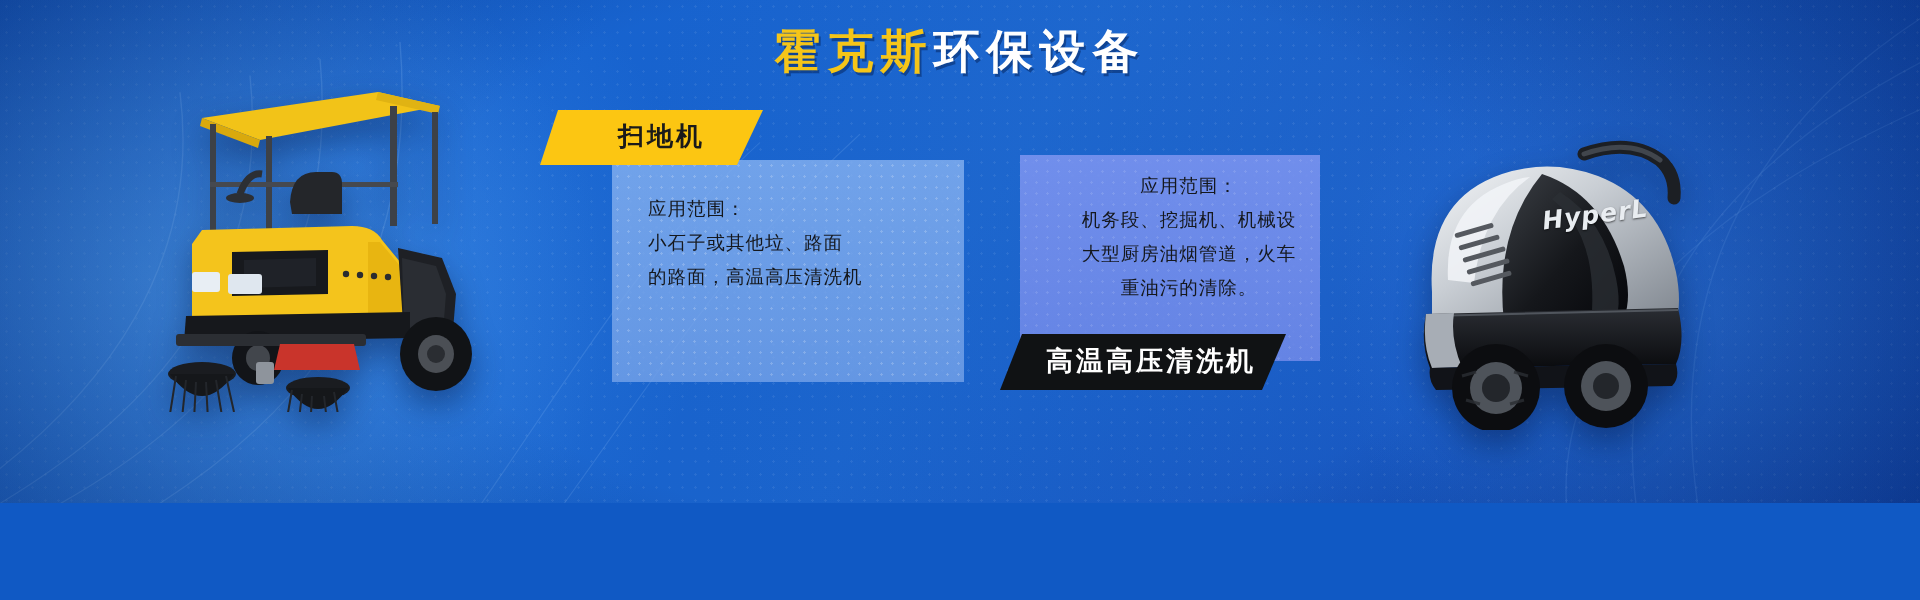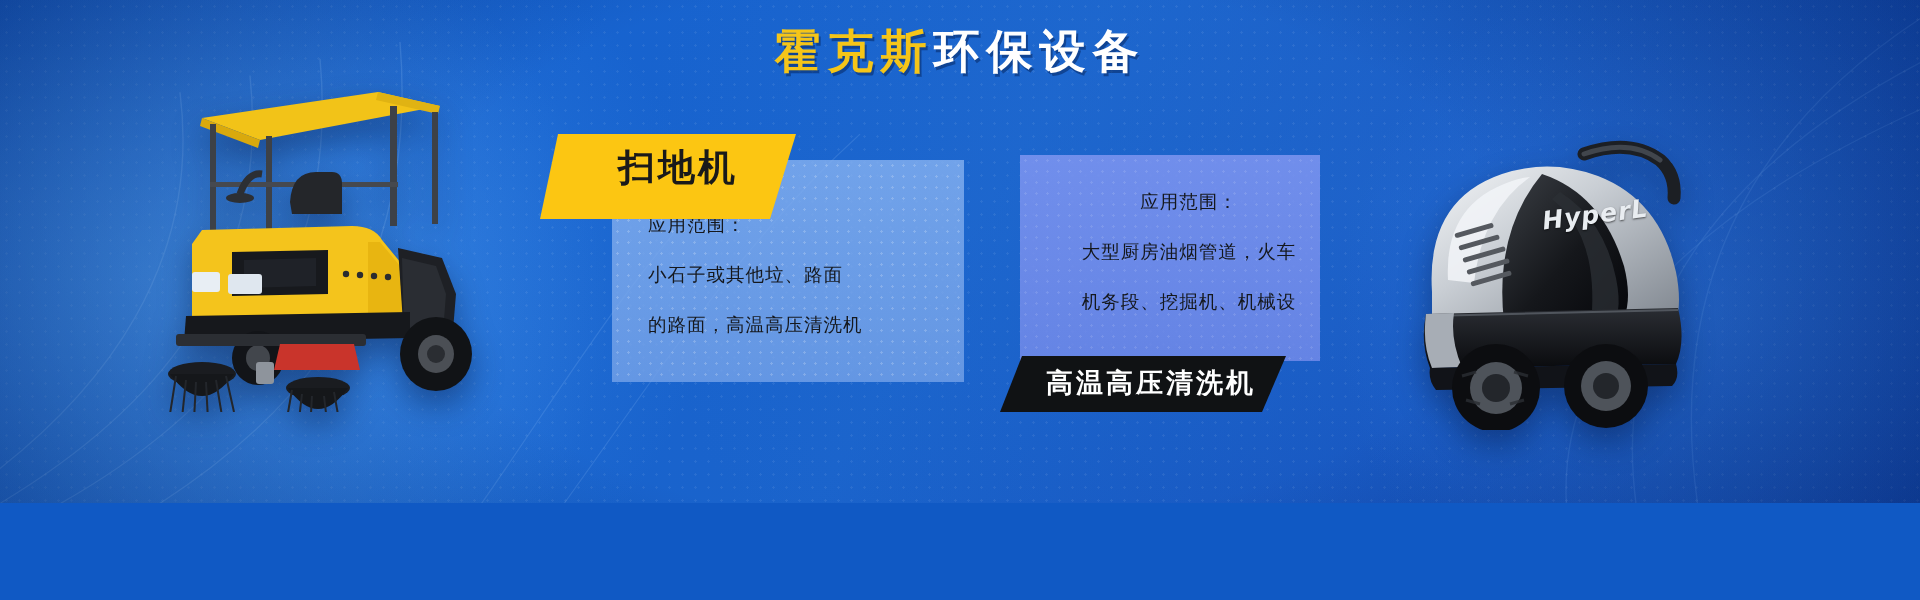--- a/index.html
+++ b/index.html
@@ -71,39 +71,37 @@
     background-image:radial-gradient(rgba(255,255,255,0.22) 1.1px, transparent 1.3px);
     background-size:11px 11px; opacity:.5; pointer-events:none;
   }
 
   .ptext {
     position:relative; z-index:3;
     color:#15181d; font-size:18.5px; line-height:34px; letter-spacing:1px;
   }
   .panel-left .ptext { padding:32px 0 0 36px; }
   .panel-right .ptext { padding:14px 0 0 0; text-align:left; padding-left:24px; }
-  .ptext .lead { display:block;margin-top:16px; }
+  .ptext .lead { display:block; }
   .panel-right .lead { text-align:center; padding-left:14px; }
 
   
   .tag-sweeper {
     position:absolute; left:540px; top:110px; z-index:22;
     background:#fcc612; color:#1a1a1a;
-    font-size:37px; font-weight:bold; letter-spacing:3px;
-    padding:9px 58px 26px 78px;
+    font-size:26px; font-weight:bold; letter-spacing:3px;
+    padding:9px 58px 11px 78px;
     clip-path:polygon(18px 0, 100% 0, calc(100% - 26px) 100%, 0 100%);
-    margin-top:24px;
   }
   .tag-washer {
     position:absolute; left:1000px; top:334px; z-index:24;
     background:#101214; color:#ffffff;
     font-size:27px; font-weight:bold; letter-spacing:3px;
     padding:9px 30px 11px 46px;
     clip-path:polygon(22px 0, 100% 0, calc(100% - 24px) 100%, 0 100%);
-    margin-top:22px;
   }
 
   
   .sweeper { position:absolute; left:140px; top:62px; width:410px; height:350px; z-index:20; }
   .sweeper svg { width:100%; height:100%; display:block;
     filter:drop-shadow(0 14px 16px rgba(2,22,64,.45)); }
 
   
   .washer { position:absolute; left:1370px; top:100px; width:380px; height:330px; z-index:20; }
   .washer svg { width:100%; height:100%; display:block;
@@ -225,22 +223,23 @@
     <div class="ptext">
       <span class="lead">应用范围：</span>
       <span class="lead">小石子或其他垃、路面</span>
       <span class="lead">的路面，高温高压清洗机</span>
     </div>
   </div>
 
   <div class="panel-right">
     <div class="ptext">
       <span class="lead">应用范围：</span>
+      <span class="lead">机务段、挖掘机、机械设</span>
       <span class="lead">大型厨房油烟管道，火车</span>
-      <span class="lead">机务段、挖掘机、机械设</span>
+      <span class="lead">重油污的清除。</span>
     </div>
   </div>
 
   <div class="tag-sweeper">扫地机</div>
   <div class="tag-washer">高温高压清洗机</div>
 
   <div class="washer">
     <svg viewBox="0 0 380 330">
       <defs>
         <linearGradient id="shell" x1="0" y1="0" x2="1" y2="1">

